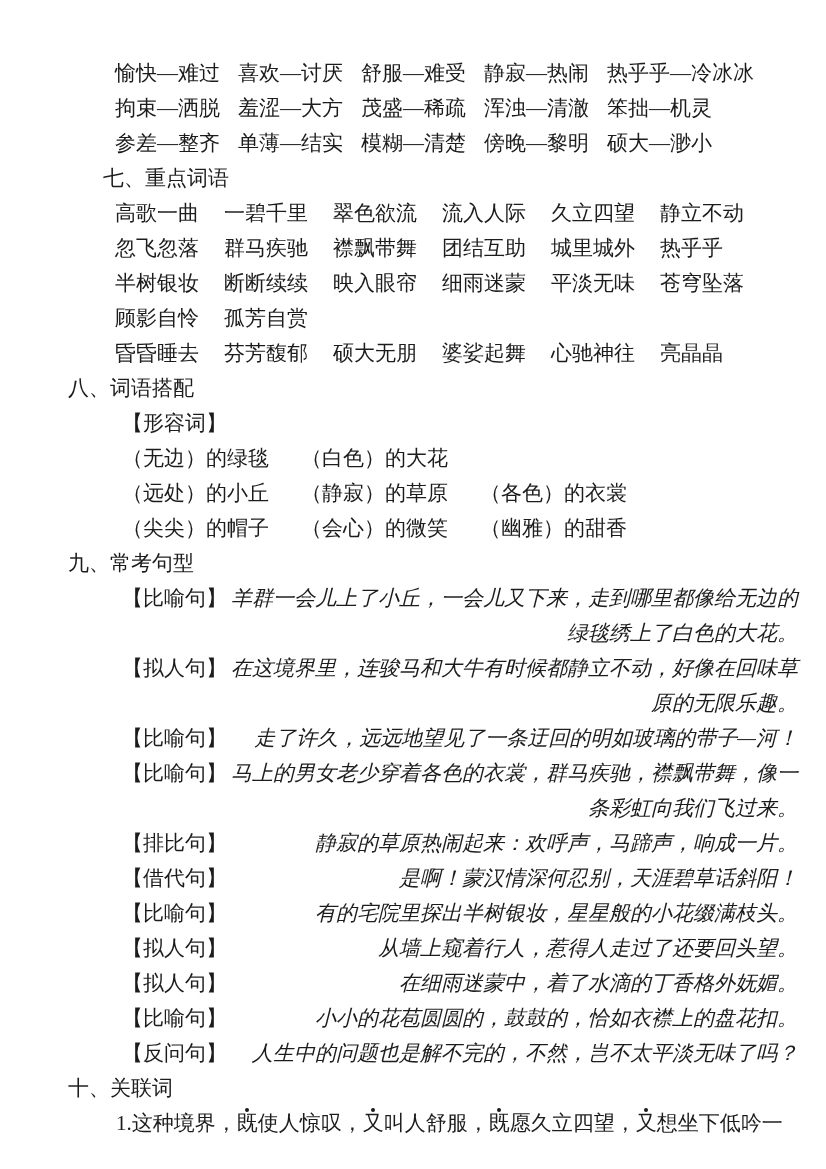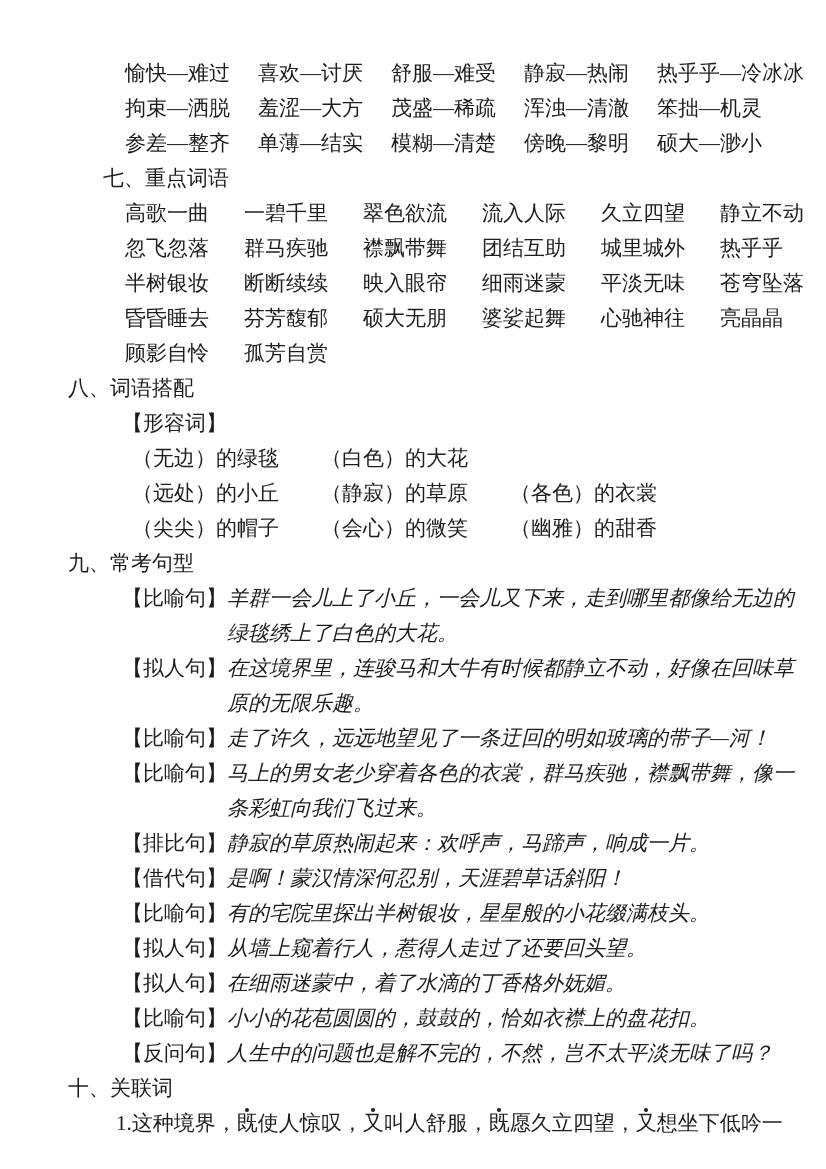--- a/index.html
+++ b/index.html
@@ -9,25 +9,25 @@
     font-family:"Liberation Serif","DejaVu Serif",serif;
     font-size:21px;line-height:35px;
   }
   .page{padding:56px 28px 0 60px;}
   .antonym-row{display:flex;padding-left:55px;column-gap:18px;}
   .kw-row{display:flex;padding-left:55px;column-gap:25px;}
   .colloc-row{display:flex;padding-left:62px;column-gap:32px;text-align:right;}
   .heading-major{padding-left:8px;}
   .heading-seven{padding-left:43px;}
   .subheading{padding-left:62px;}
-  .sentence-row{display:flex;padding-left:62px;align-items:flex-start;}
+  .sentence-row{display:flex;padding-left:62px;align-items:flex-start;text-align:right;}
   .sentence-label{flex:none;white-space:nowrap;}
   .sentence-text{flex:1;min-width:0;font-style:italic;}
   .conj-row{padding-left:56px;}
-  .word-item{white-space:nowrap;margin-left:10px;}
+  .word-item{white-space:nowrap;}
   .dotted{display:inline-block;position:relative;}
   .dotted::after{
     content:"";position:absolute;left:50%;top:2px;margin-left:-2px;
     width:4px;height:4px;border-radius:50%;background:#1c1c1c;
   }
 </style>
 </head>
 <body>
 
 <div class="page">
@@ -77,30 +77,30 @@
       </div>
       <div class="kw-row">
         <span class="word-item">半树银妆</span>
         <span class="word-item">断断续续</span>
         <span class="word-item">映入眼帘</span>
         <span class="word-item">细雨迷蒙</span>
         <span class="word-item">平淡无味</span>
         <span class="word-item">苍穹坠落</span>
       </div>
       <div class="kw-row">
+        <span class="word-item">顾影自怜</span>
+        <span class="word-item">孤芳自赏</span>
+      </div>
+      <div class="kw-row">
         <span class="word-item">昏昏睡去</span>
         <span class="word-item">芬芳馥郁</span>
         <span class="word-item">硕大无朋</span>
         <span class="word-item">婆娑起舞</span>
         <span class="word-item">心驰神往</span>
         <span class="word-item">亮晶晶</span>
-      </div>
-      <div class="kw-row">
-        <span class="word-item">顾影自怜</span>
-        <span class="word-item">孤芳自赏</span>
       </div>
     </div>
 
   <div class="heading-major">八、词语搭配</div>
 
   <div class="subheading">【形容词】</div>
 
   <div>
       <div class="colloc-row">
         <span class="word-item">（无边）的绿毯</span>

